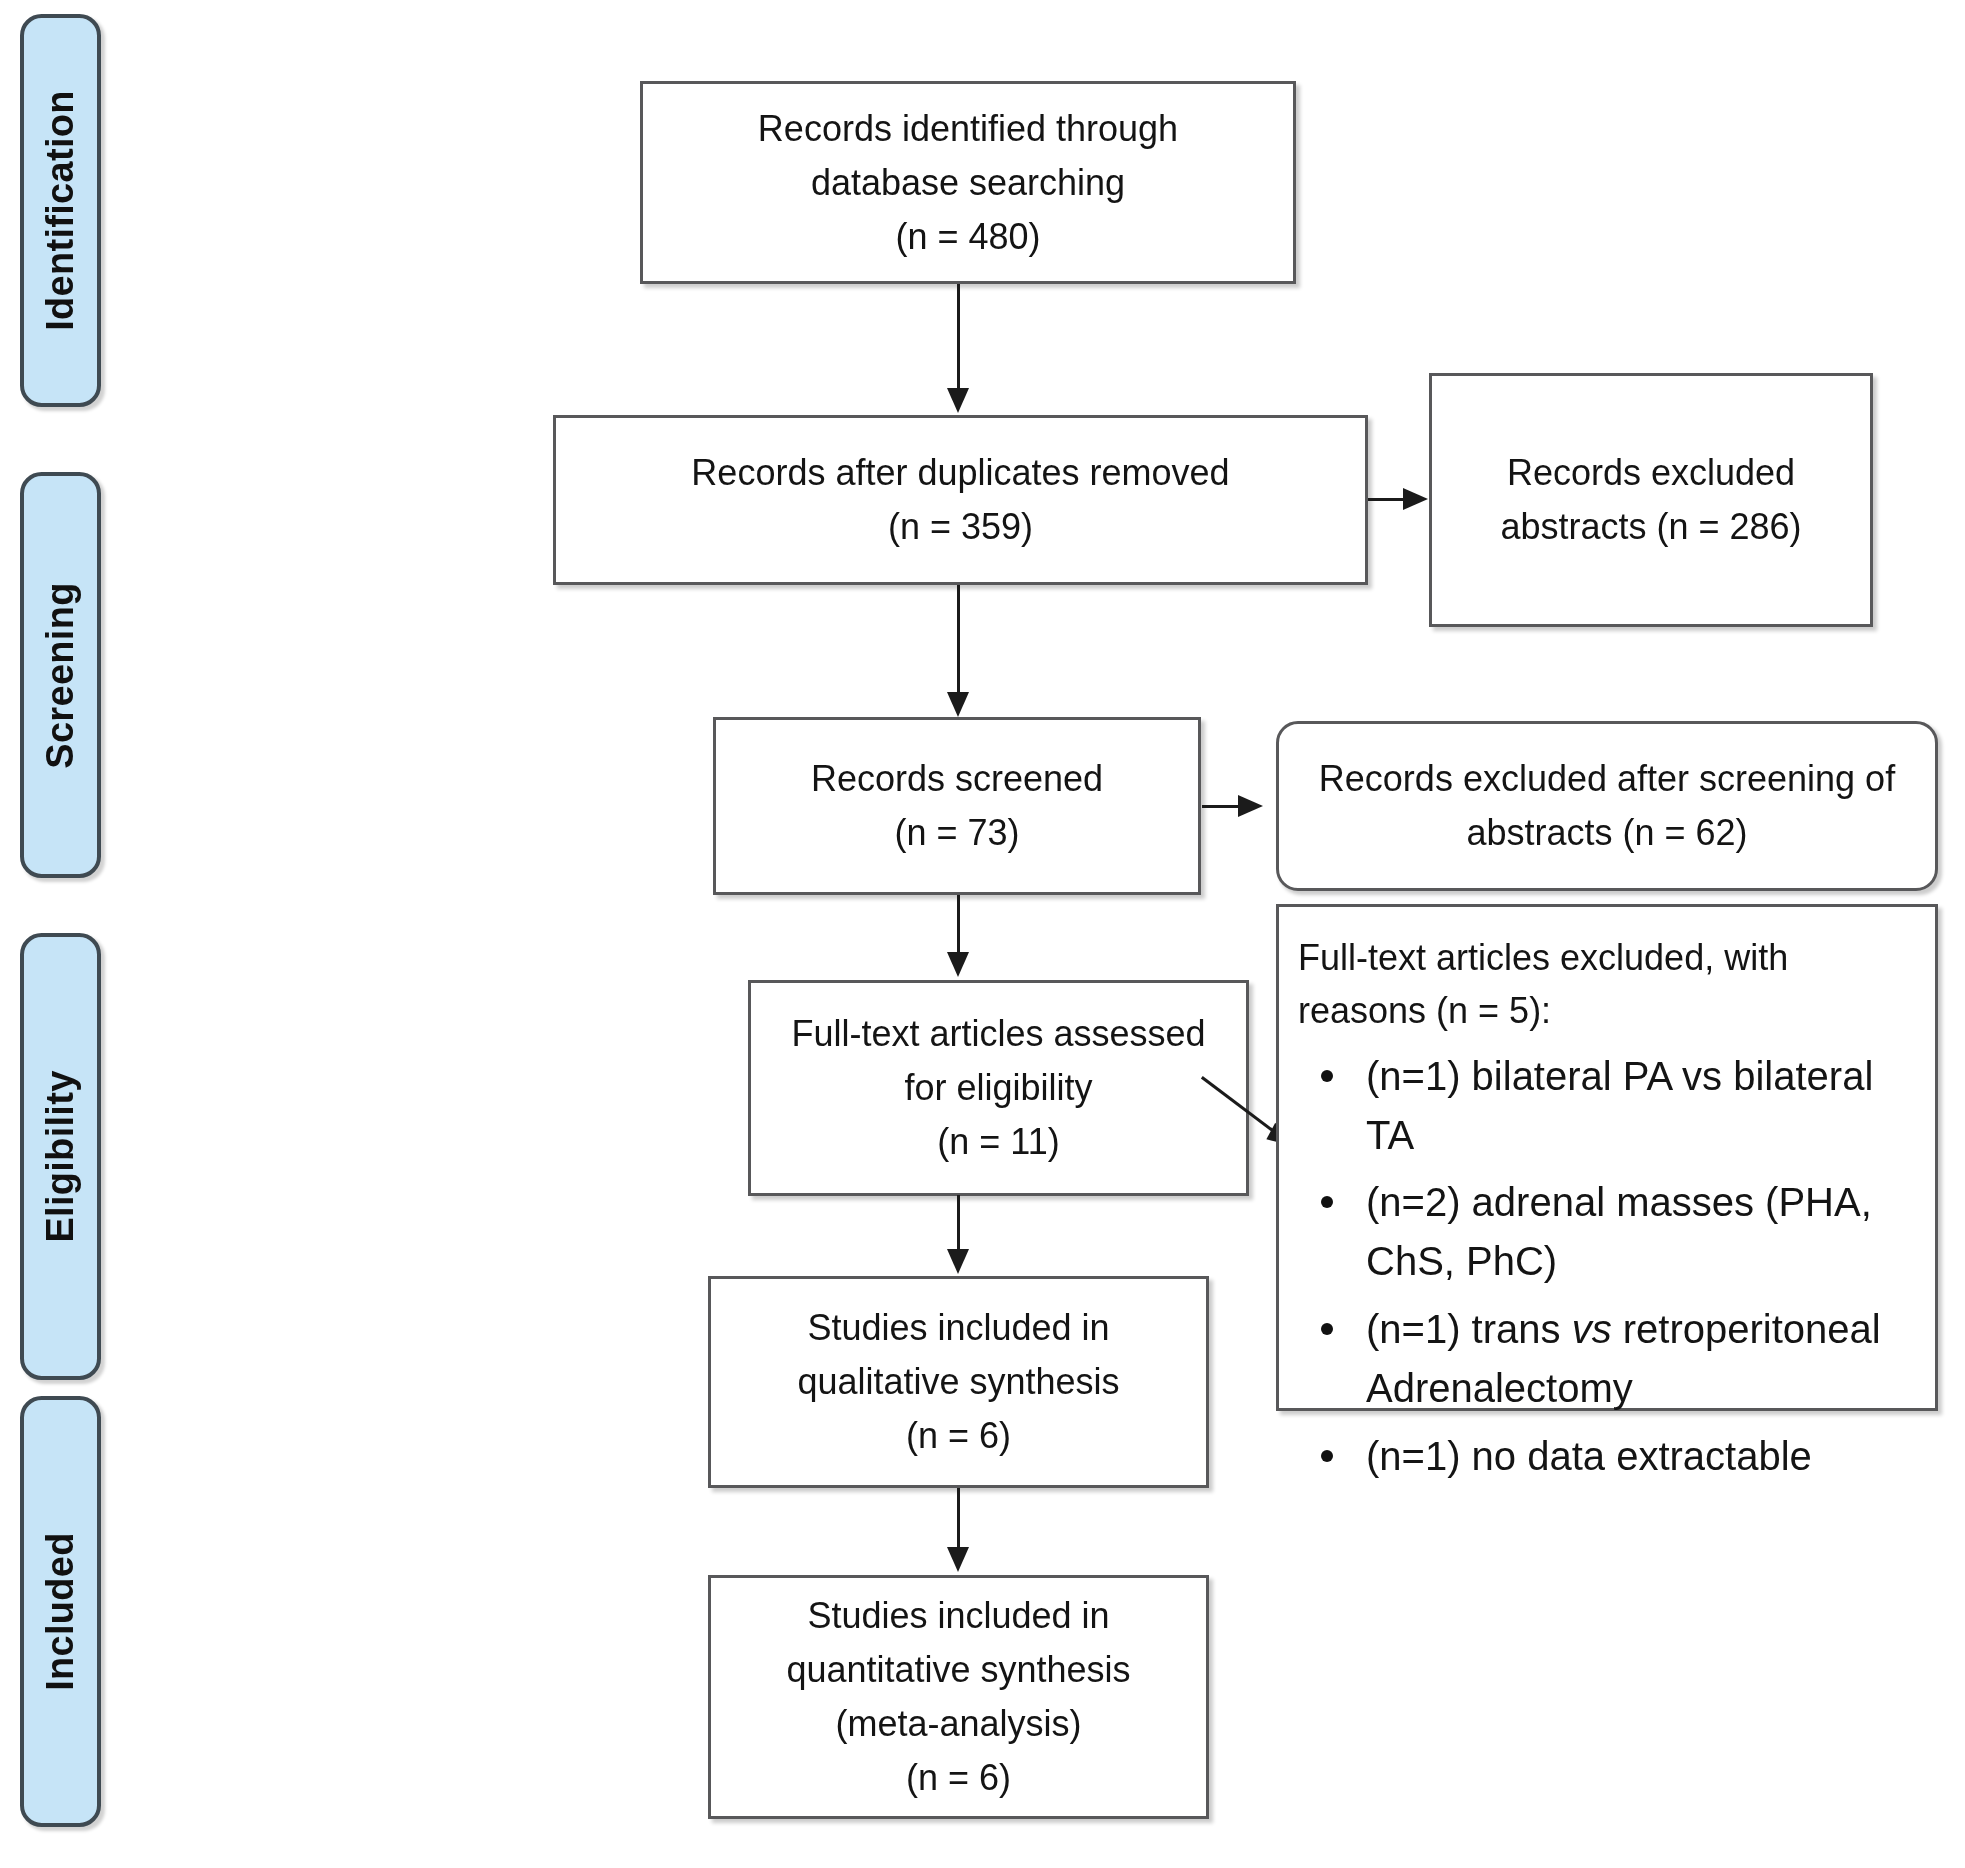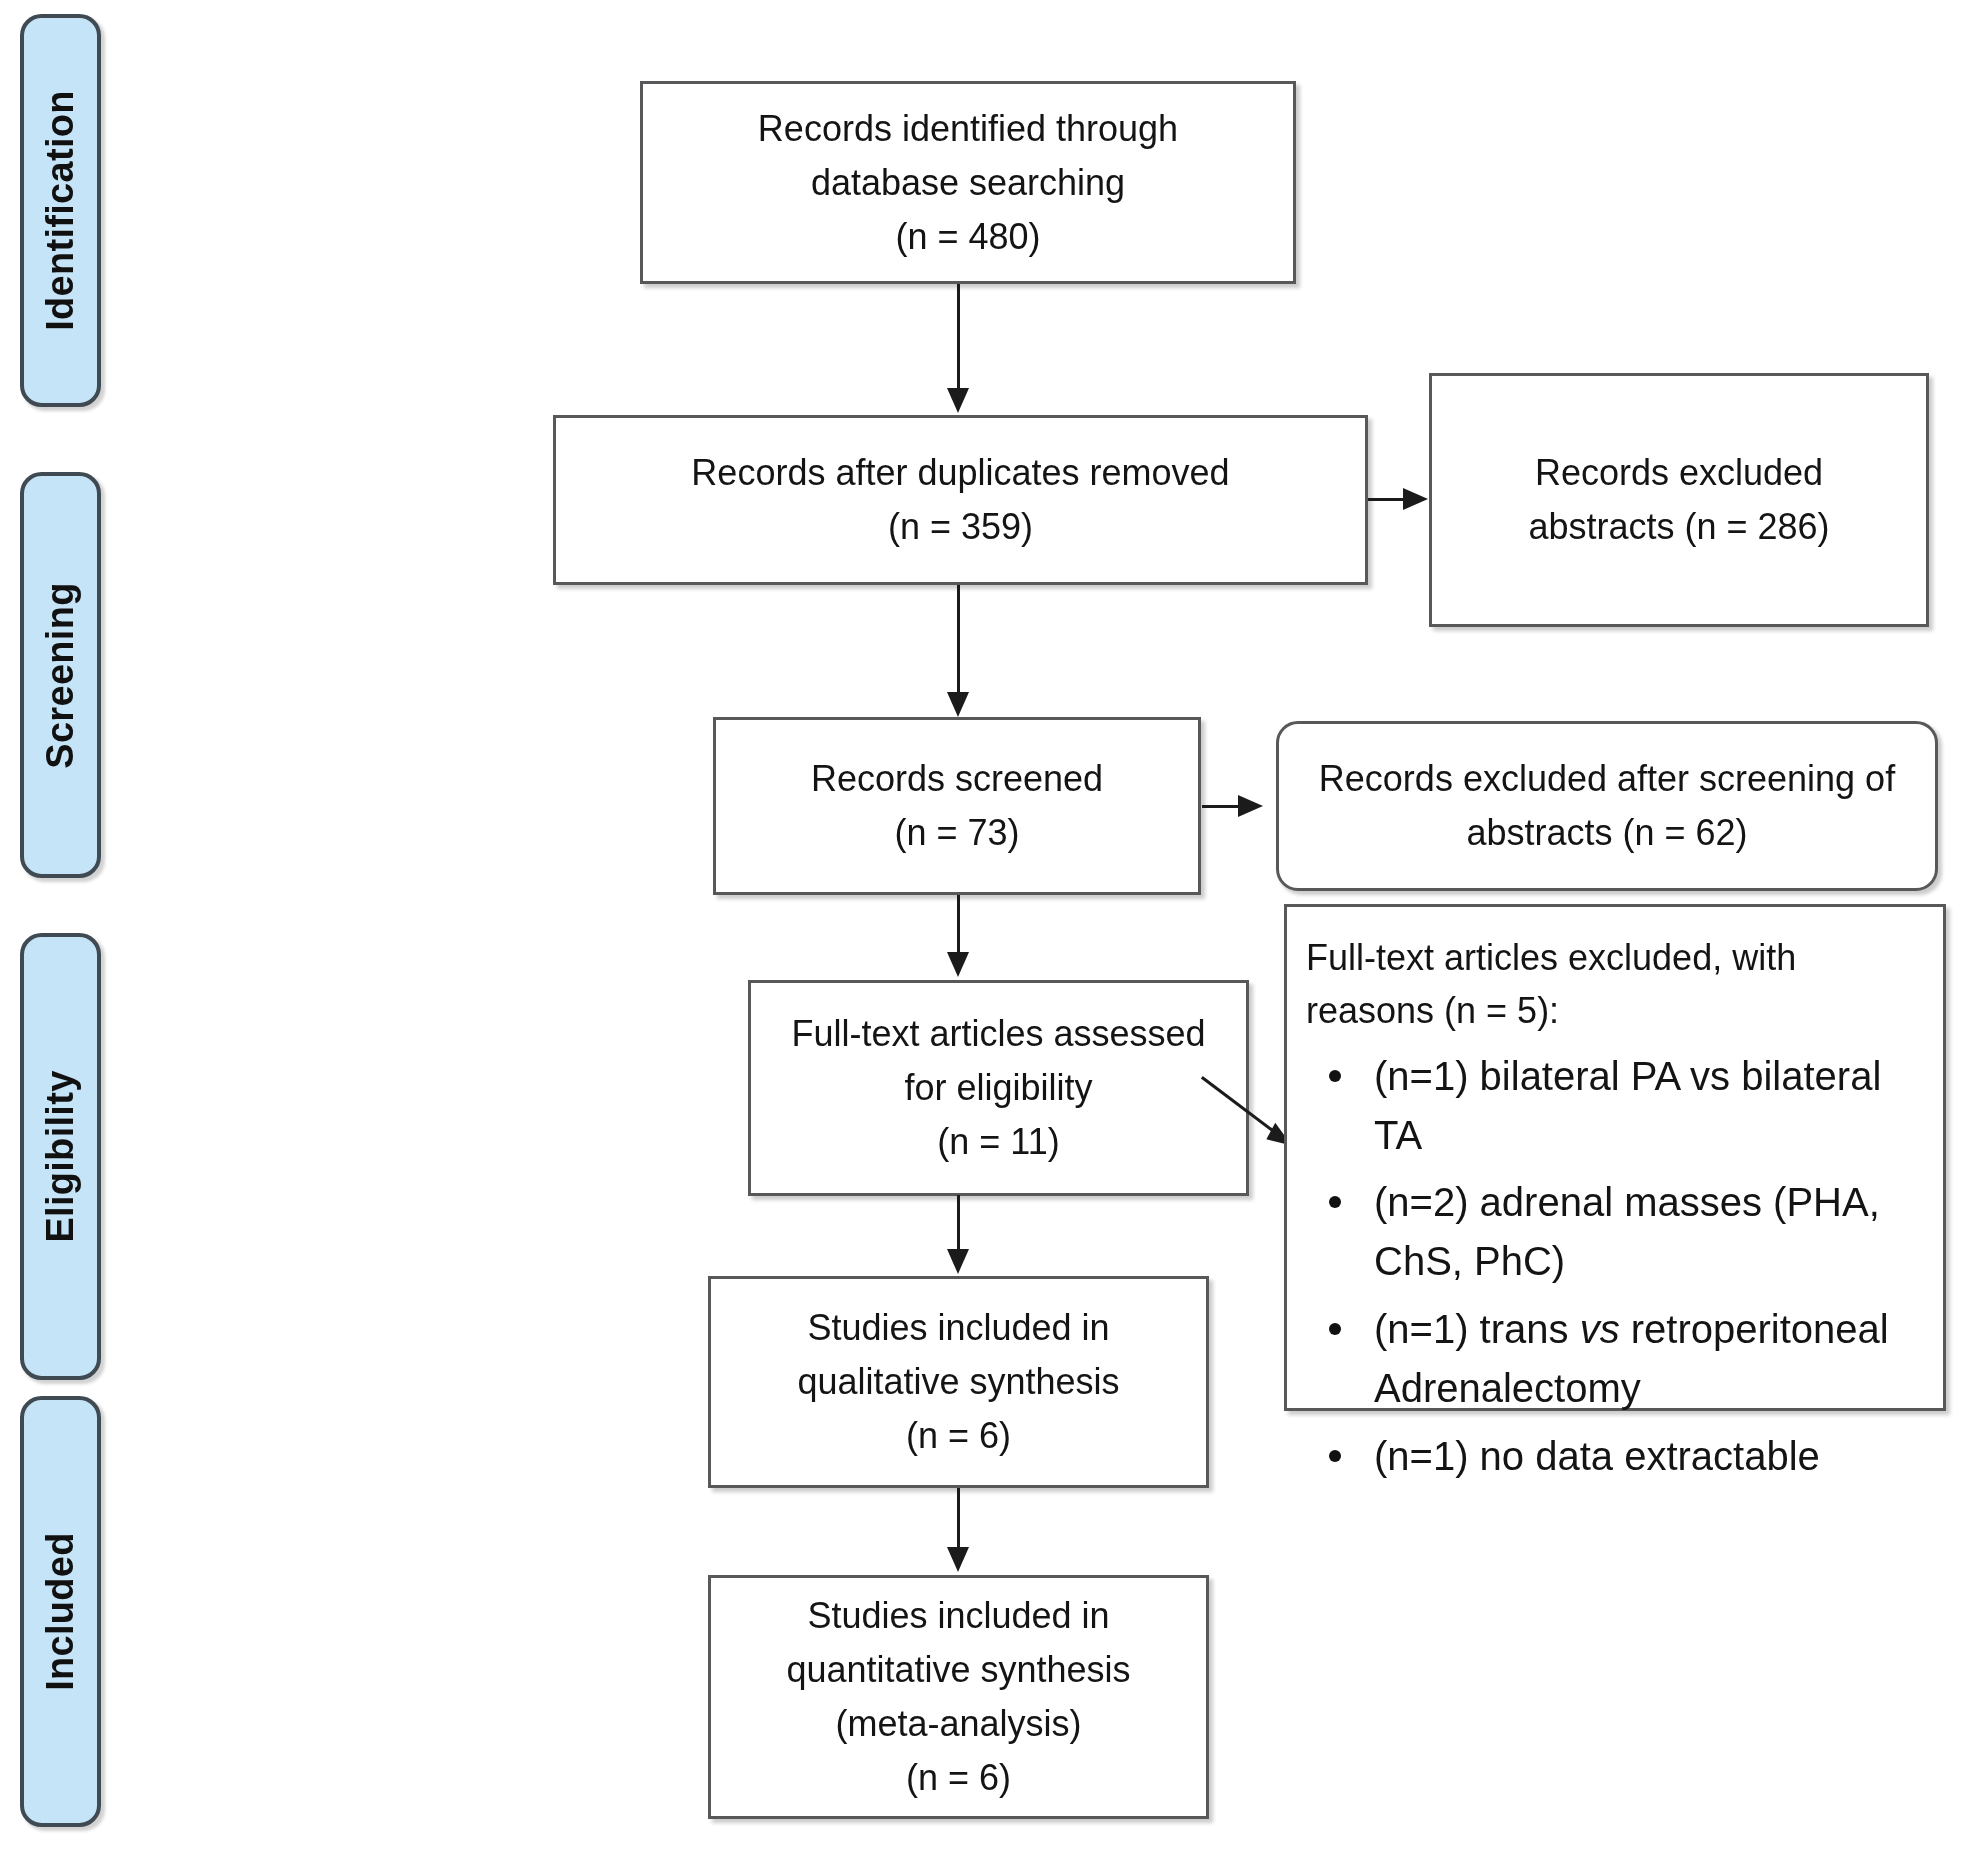--- a/index.html
+++ b/index.html
@@ -159,21 +159,21 @@
   <div class="flow-box" style="left:553px; top:415px; width:815px; height:170px;">
     <div class="box-text">
       <div>Records after duplicates removed</div>
       <div>(n = 359)</div>
     </div>
   </div>
 
   <div class="hline" style="left:1368px; top:498px; width:52px;"></div>
   <div class="arrow-right" style="left:1403px; top:488px;"></div>
 
-  <div class="flow-box" style="left:1429px; top:373px; width:500px; height:254px;">
+  <div class="flow-box" style="left:1429px; top:373px; width:444px; height:254px;">
     <div class="box-text">
       <div>Records excluded</div>
       <div>abstracts (n = 286)</div>
     </div>
   </div>
 
   <div class="vline" style="left:957px; top:585px; height:109px;"></div>
   <div class="arrow-down" style="left:947px; top:692px;"></div>
 
   <div class="flow-box" style="left:713px; top:717px; width:488px; height:178px;">
@@ -202,21 +202,21 @@
       <div>for eligibility</div>
       <div>(n = 11)</div>
     </div>
   </div>
 
   <svg class="diag-arrow" style="left:1198px; top:1062px; width:114px; height:114px;" viewBox="0 0 180 180">
     <line x1="6" y1="24" x2="140" y2="125" stroke="#1b1b1b" stroke-width="5"></line>
     <polygon points="148,132 108,122 122,96" fill="#1b1b1b"></polygon>
   </svg>
 
-  <div class="reasons-box" style="left:1276px; top:904px; width:662px; height:507px;margin-left:8px;">
+  <div class="reasons-box" style="left:1276px; top:904px; width:662px; height:507px;">
     <div class="reasons-head">
       <div>Full-text articles excluded, with</div>
       <div>reasons (n = 5):</div>
     </div>
     <ul class="reasons-list">
       <li>
         <span>(n=1) bilateral PA vs bilateral TA</span>
       </li>
       <li>
         <span>(n=2) adrenal masses (PHA, ChS, PhC)</span>

